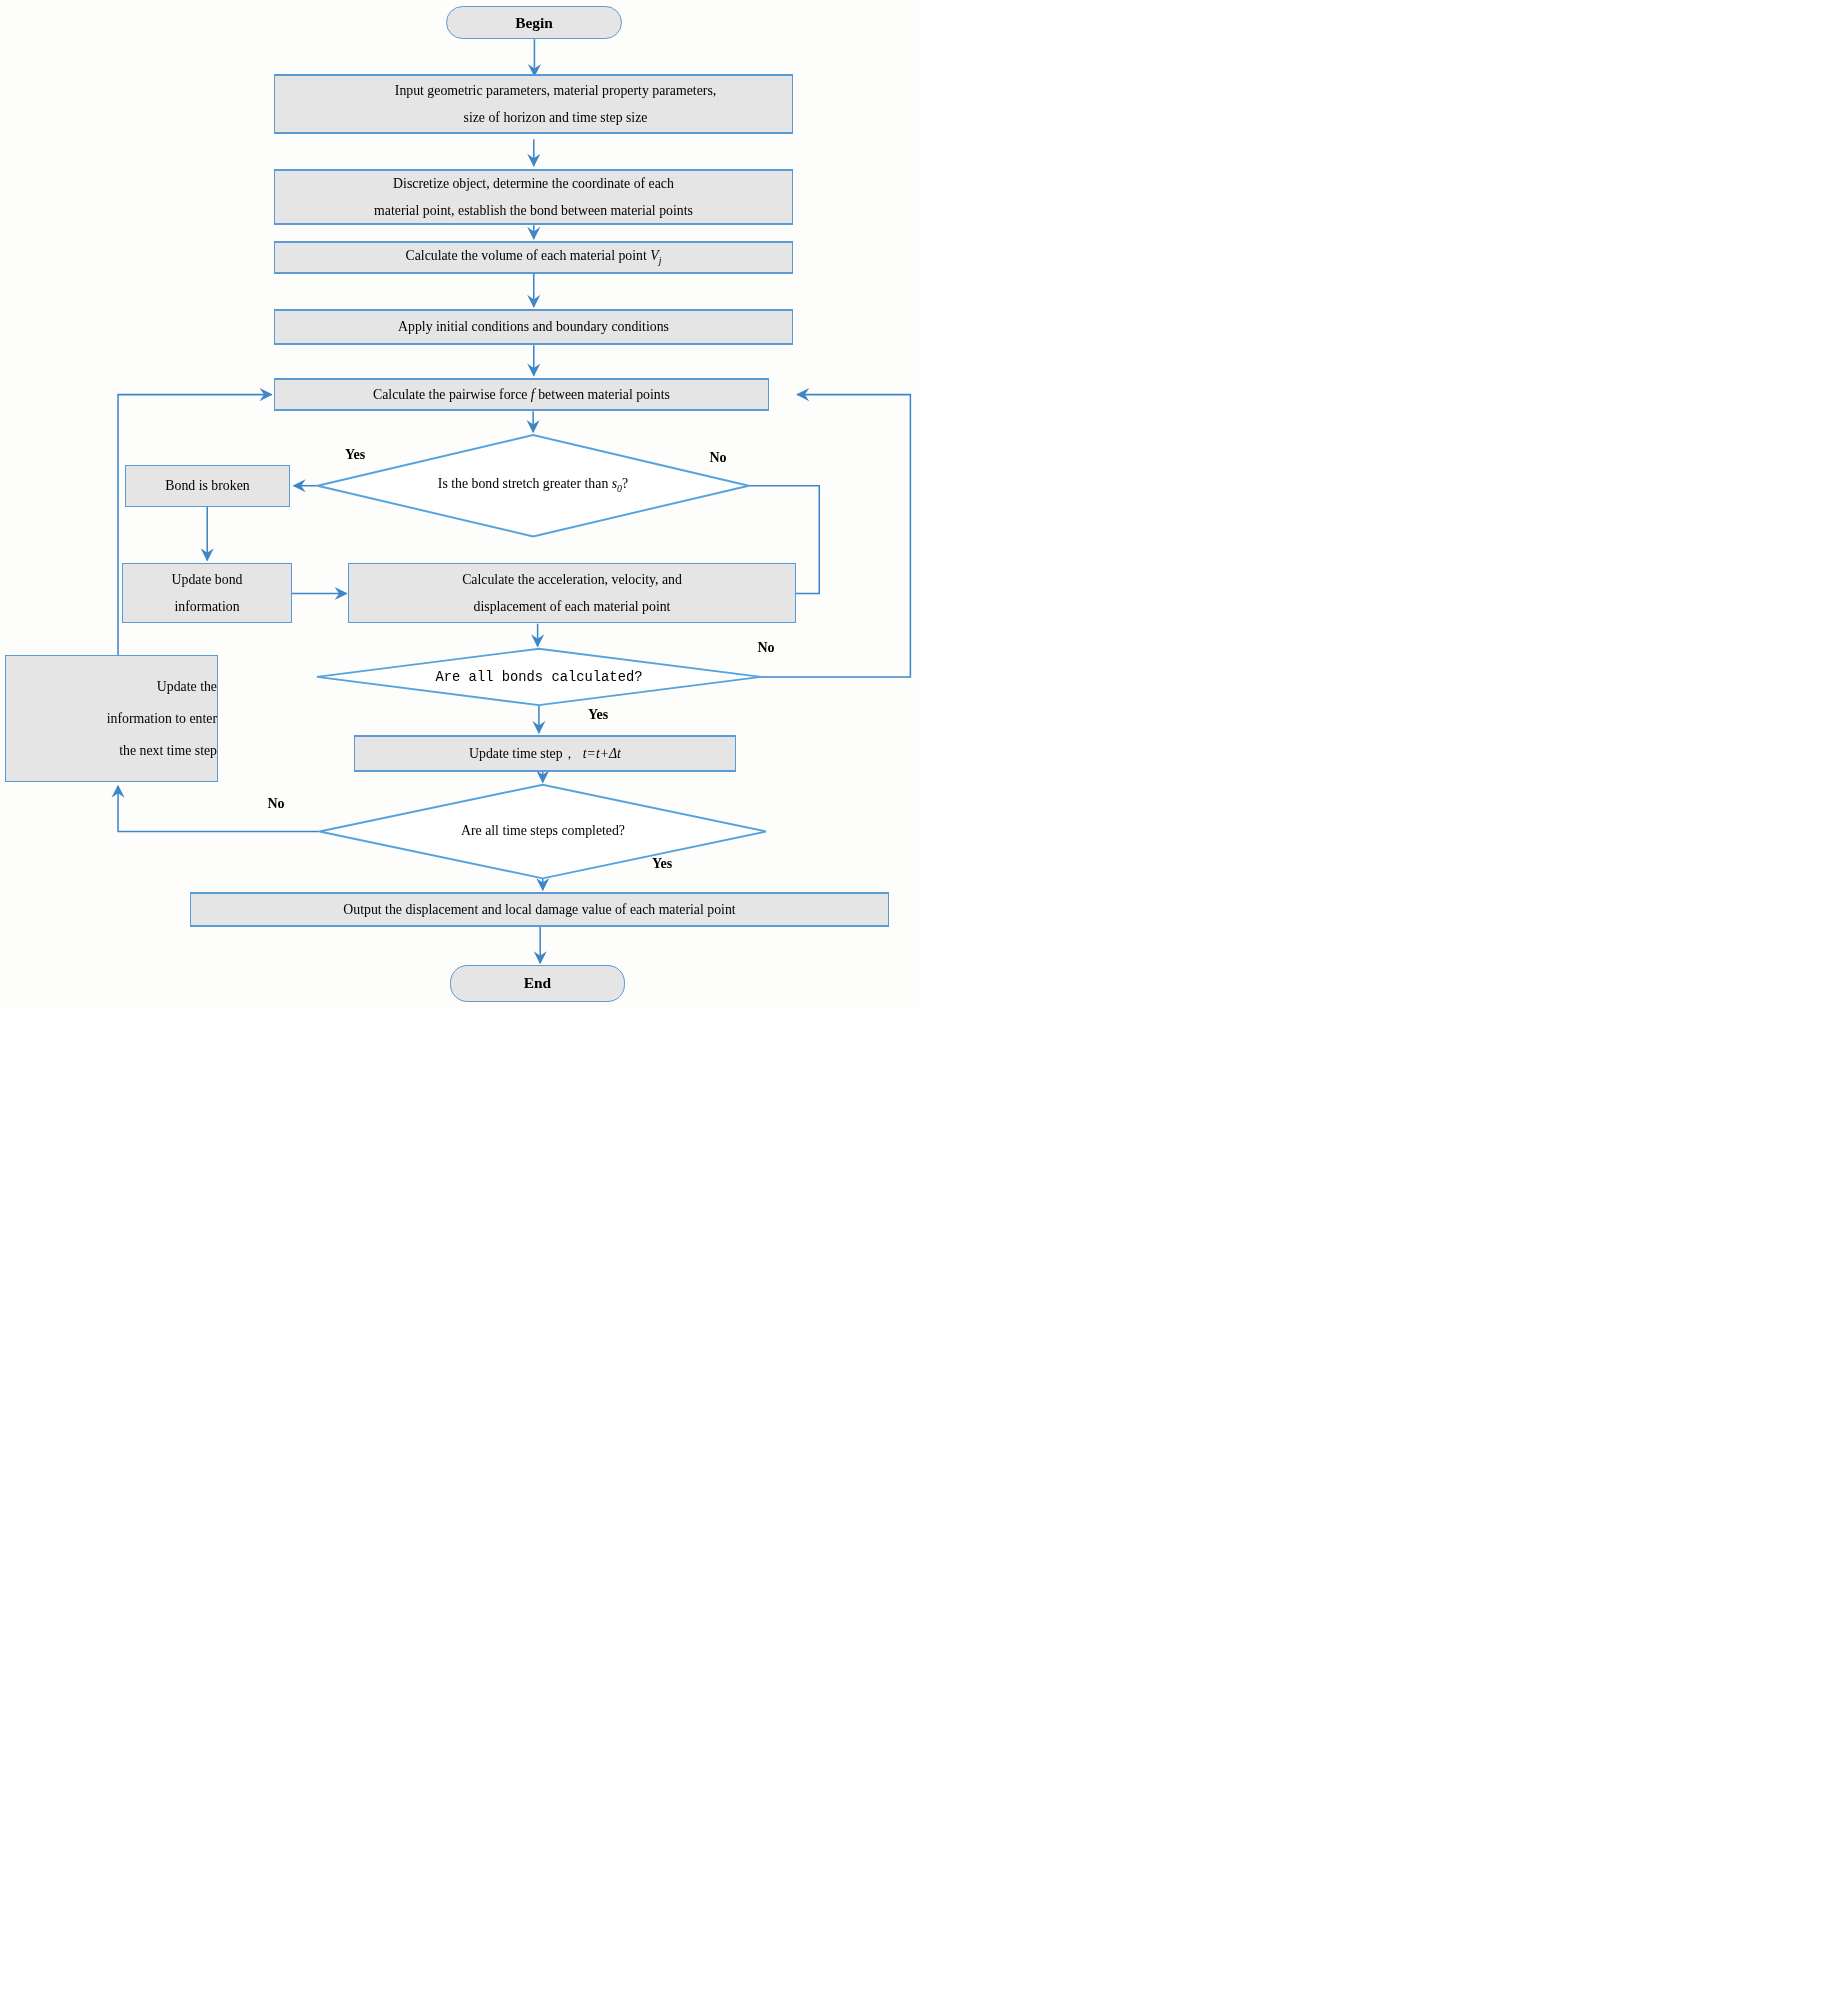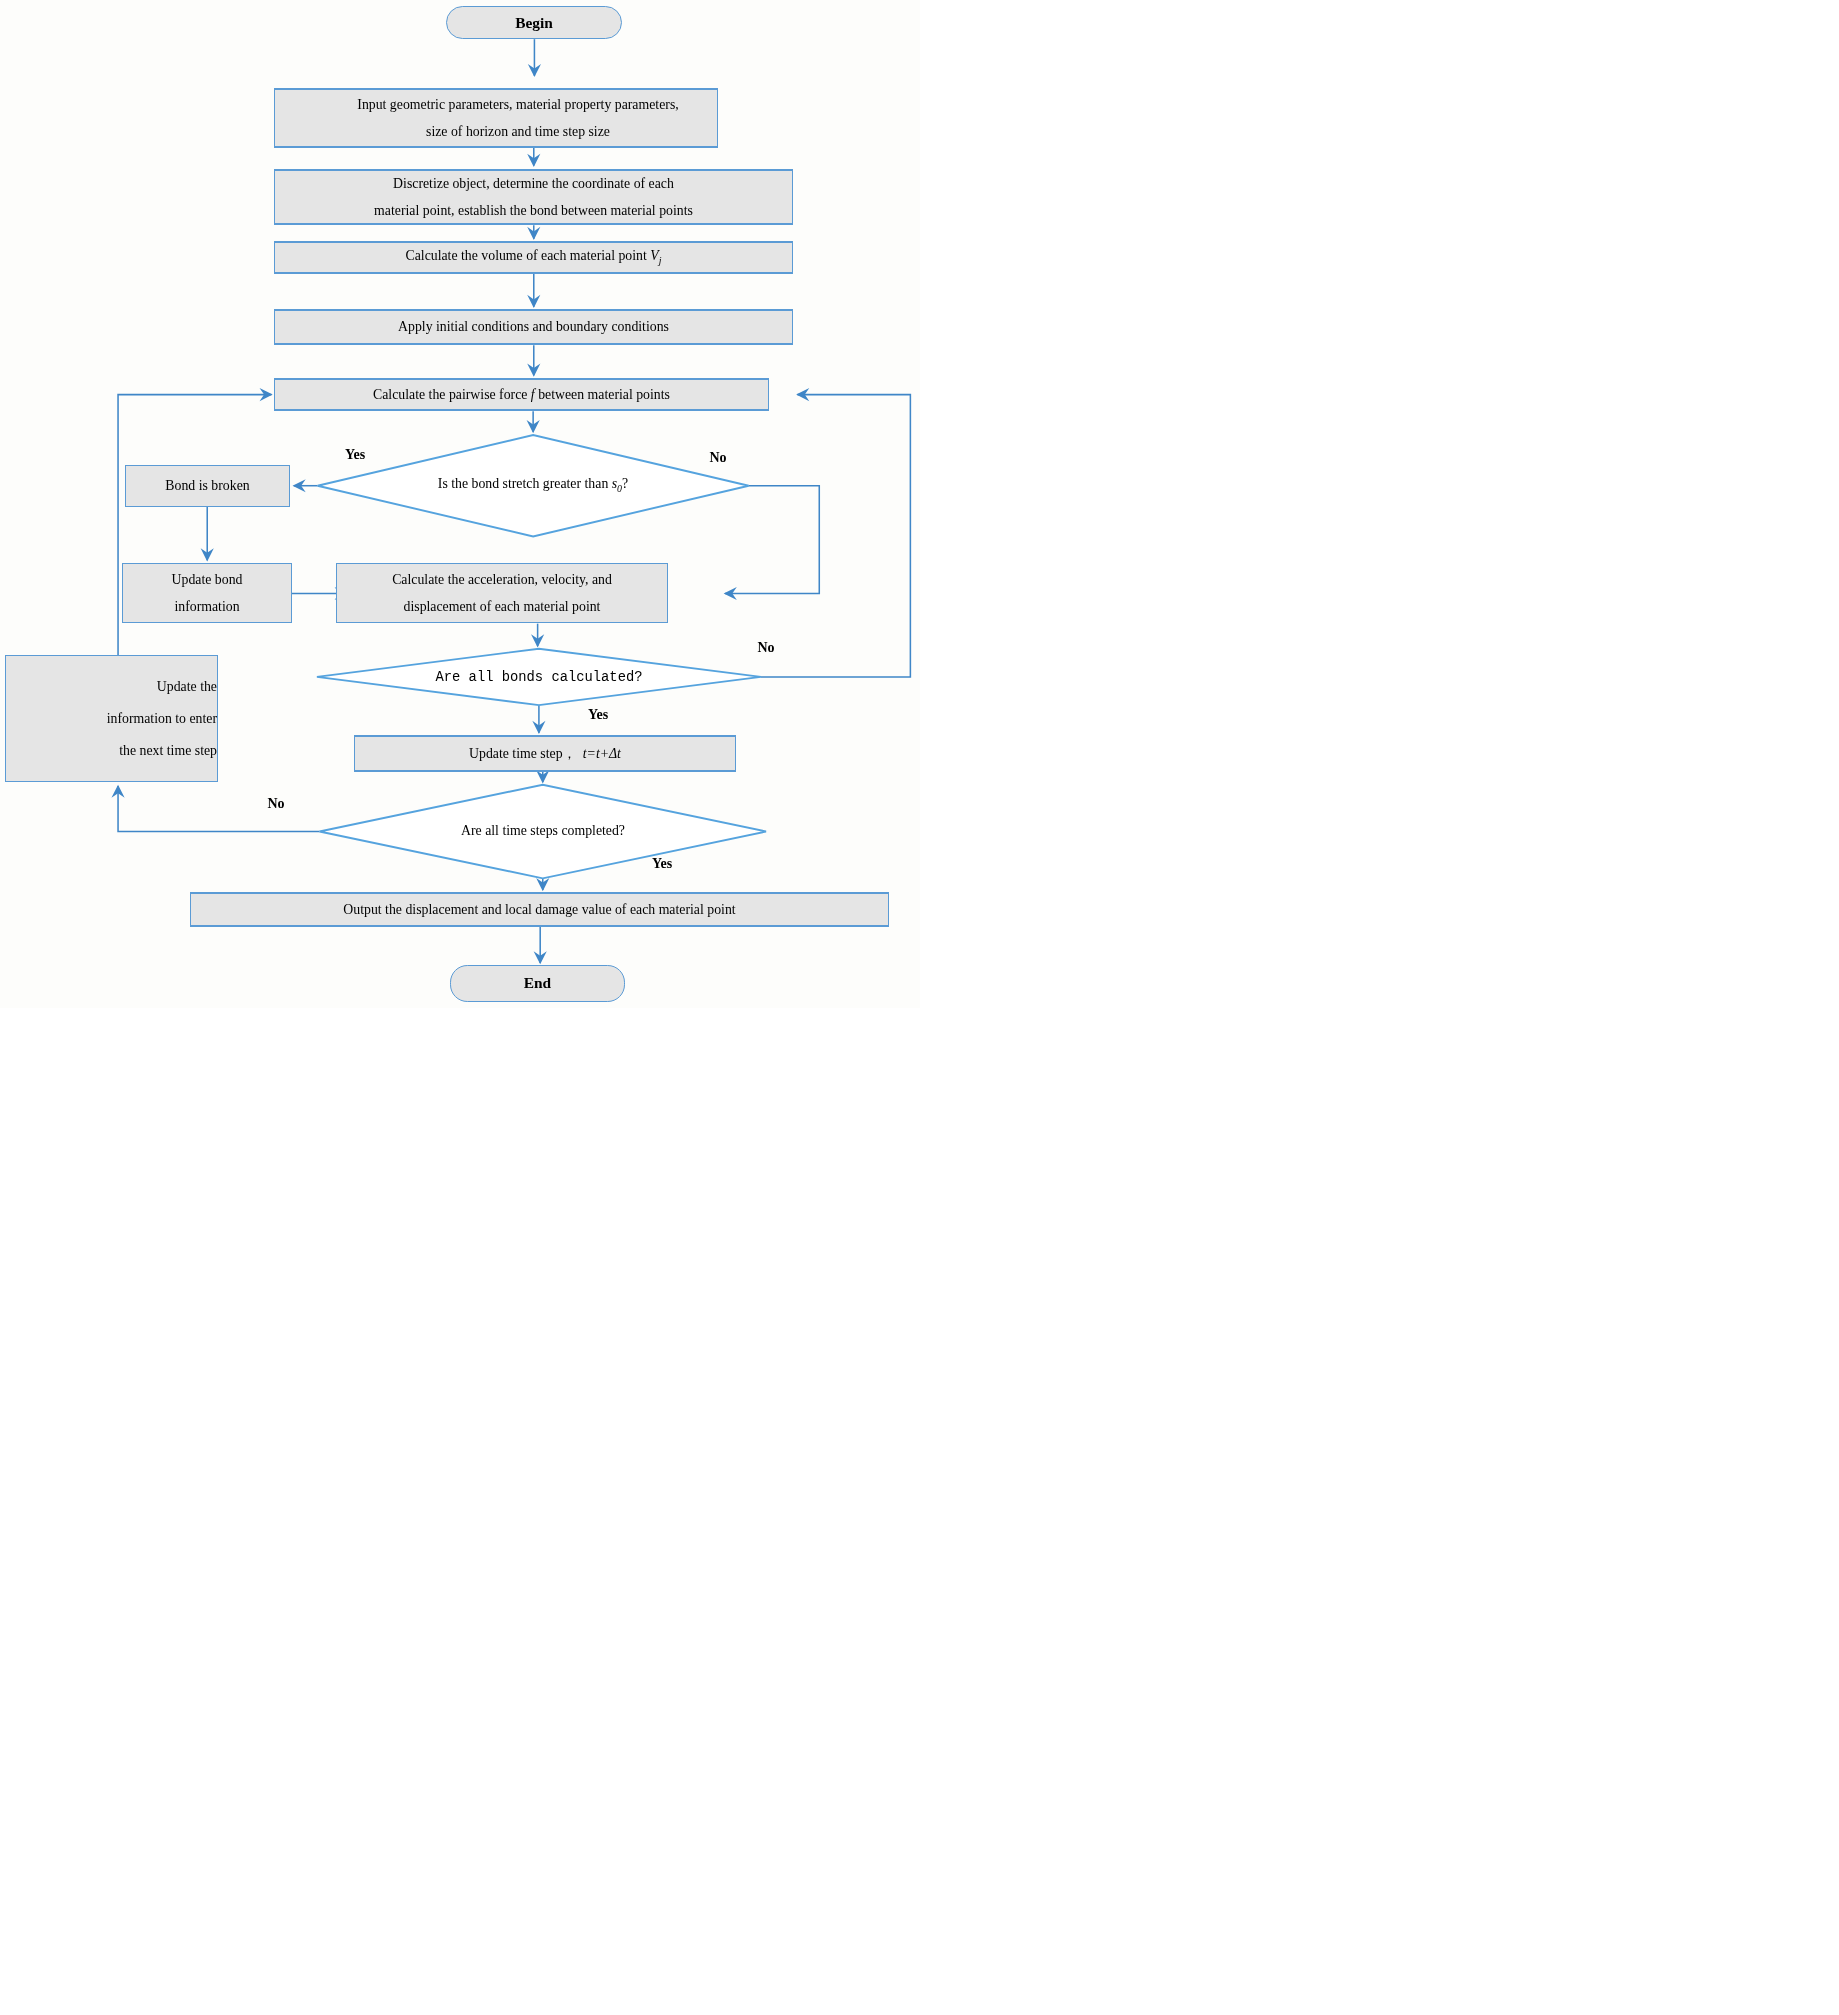--- a/index.html
+++ b/index.html
@@ -32,28 +32,28 @@
   }
   .elabel{
     position:absolute;transform:translate(-50%,-50%);
     font-weight:bold;font-size:14px;white-space:nowrap;
   }
   i{font-style:italic;}
   sub{font-size:0.72em;}
   .mathgap{margin-left:6.4px;}
   
   #n-begin{left:446px;top:6.4px;width:176px;height:33px;}
-  #n-input{left:274px;top:88px;width:444px;height:60px;padding-left:44px;}
+  #n-input{left:274px;top:74px;width:519px;height:60px;padding-left:44px;}
   #n-discretize{left:274px;top:169px;width:519px;height:56px;}
   #n-volume{left:274px;top:241px;width:519px;height:33px;}
   #n-apply{left:274px;top:309px;width:519px;height:36px;}
   #n-pairwise{left:274px;top:378px;width:495px;height:33px;}
   #n-bondbroken{left:125px;top:465px;width:165px;height:42px;}
   #n-updatebond{left:122px;top:563px;width:170px;height:60px;}
-  #n-calcaccel{left:336px;top:563px;width:332px;height:60px;}
+  #n-calcaccel{left:348px;top:563px;width:448px;height:60px;}
   #n-updatetime{left:354px;top:735px;width:382px;height:37px;}
   #n-updateinfo{left:5px;top:655px;width:213px;height:127px;align-items:flex-end;}
   #n-output{left:190px;top:892px;width:699px;height:35px;}
   #n-end{left:450px;top:965px;width:175px;height:37px;}
   #t-d1{left:533px;top:485px;}
   #t-d2{left:539px;top:677px;font-family:Liberation Mono, monospace;}
   #t-d3{left:543px;top:831px;}
   #l-yes1{left:355px;top:455px;}
   #l-no1{left:718px;top:458px;}
   #l-yes2{left:598px;top:715px;}

